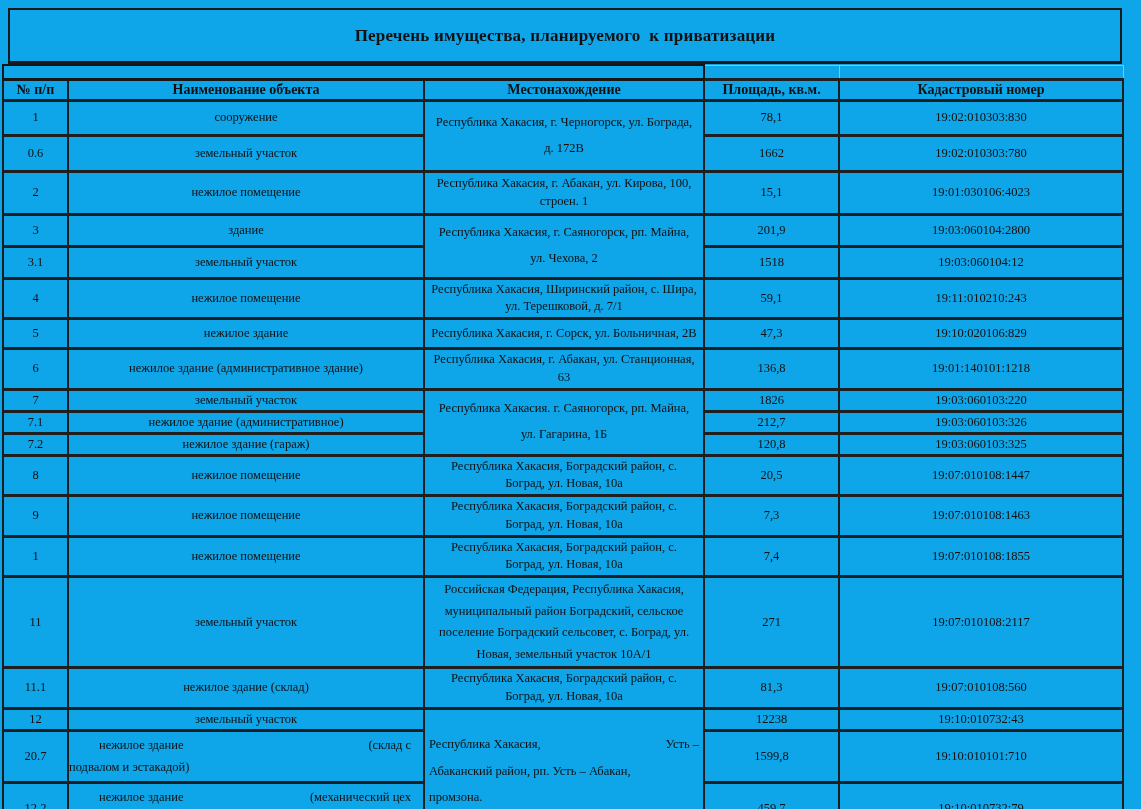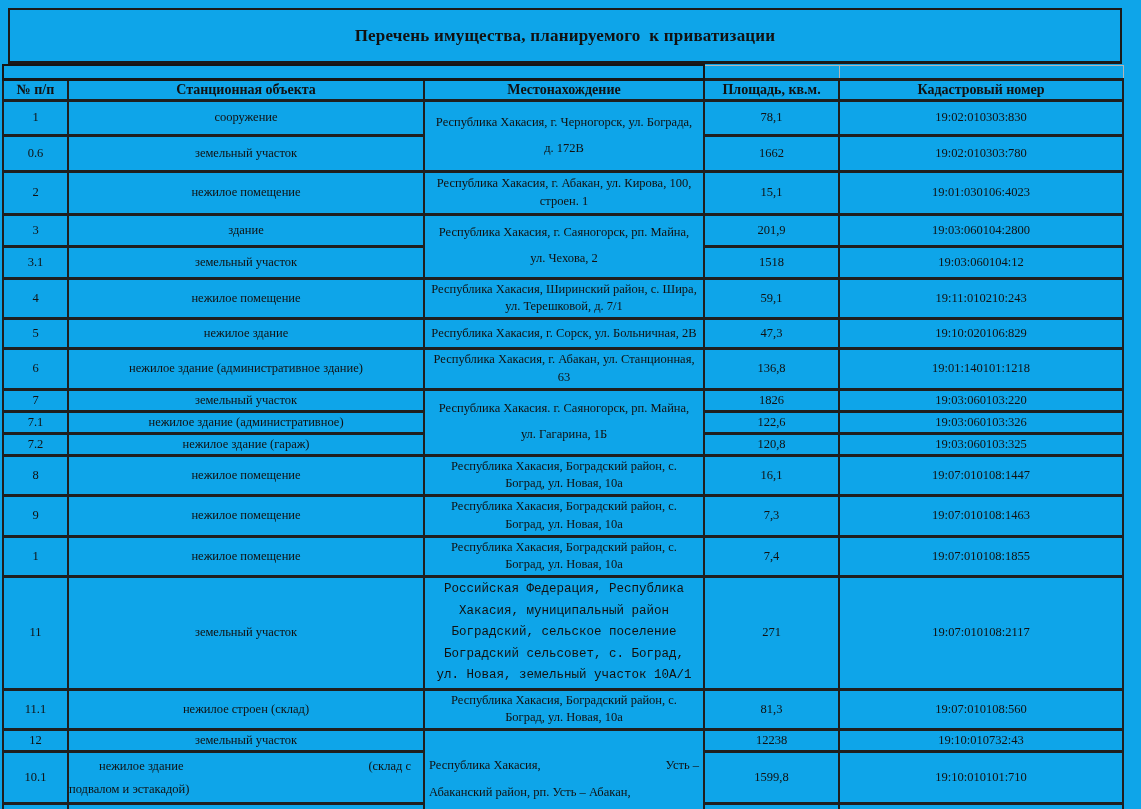--- a/index.html
+++ b/index.html
@@ -17,21 +17,21 @@
   table{border-collapse:collapse;table-layout:fixed;margin-left:2px;width:1120px;}
   td{
     border:2px solid #1f1f1f;border-top-width:3px;border-bottom-width:3px;
     vertical-align:middle;text-align:center;font-size:12.5px;padding:0;overflow:hidden;
   }
   .sp-main{border:2px solid #161616;border-bottom-width:3px;}
   .sp-side{border:1px solid #b5b5b5;border-bottom:3px solid #1f1f1f;}
   .hd{font-weight:bold;font-size:14px;padding:1px 12px;}
   .loc{line-height:1.42;padding:1px 6px;}
   .loc-spread{line-height:2.05;margin-left:11px;}
-  .loc-11{line-height:1.72;padding:1px 8px;font-family:Liberation Mono, monospace;}
+  .loc-11{line-height:1.72;padding:1px 8px;}
   .loc12{line-height:2.15;padding:1px 4px;}
   .name{padding:2px 8px;}
   .name-split{line-height:1.8;padding:2px 0;}
   .name-split .jl{padding:0 12px 0 30px;}
   .jl{display:flex;justify-content:space-between;}
   .c2{text-align:left;}
 </style>
 </head>
 <body>
 
@@ -52,21 +52,21 @@
     <tbody>
 
     <tr style="height:14px">
       <td colspan="3" class="sp-main"></td>
       <td class="sp-side"></td>
       <td class="sp-side"></td>
     </tr>
 
     <tr style="height:17px">
       <td class="hd">№ п/п</td>
-      <td class="hd">Станционная объекта</td>
+      <td class="hd">Наименование объекта</td>
       <td class="hd">Местонахождение</td>
       <td class="hd">Площадь, кв.м.</td>
       <td class="hd">Кадастровый номер</td>
     </tr>
 
     <tr style="height:35px">
       <td>1</td>
       <td class="name">сооружение</td>
       <td rowspan="2" class="loc loc-spread">Республика Хакасия, г. Черногорск, ул. Бограда, д. 172В</td>
       <td>78,1</td>
@@ -128,35 +128,35 @@
     <tr style="height:15px">
       <td>7</td>
       <td class="name">земельный участок</td>
       <td rowspan="3" class="loc loc-spread">Республика Хакасия. г. Саяногорск, рп. Майна, ул. Гагарина, 1Б</td>
       <td>1826</td>
       <td>19:03:060103:220</td>
     </tr>
     <tr style="height:14px">
       <td>7.1</td>
       <td class="name">нежилое здание (административное)</td>
-      <td>122,6</td>
+      <td>212,7</td>
       <td>19:03:060103:326</td>
     </tr>
     <tr style="height:14px">
       <td>7.2</td>
       <td class="name">нежилое здание (гараж)</td>
       <td>120,8</td>
       <td>19:03:060103:325</td>
     </tr>
 
     <tr style="height:32px">
       <td>8</td>
       <td class="name">нежилое помещение</td>
       <td class="loc">Республика Хакасия, Боградский район, с. Боград, ул. Новая, 10а</td>
-      <td>16,1</td>
+      <td>20,5</td>
       <td>19:07:010108:1447</td>
     </tr>
 
     <tr style="height:30px">
       <td>9</td>
       <td class="name">нежилое помещение</td>
       <td class="loc">Республика Хакасия, Боградский район, с. Боград, ул. Новая, 10а</td>
       <td>7,3</td>
       <td>19:07:010108:1463</td>
     </tr>
@@ -172,42 +172,42 @@
     <tr style="height:84px">
       <td>11</td>
       <td class="name">земельный участок</td>
       <td class="loc loc-11">Российская Федерация, Республика Хакасия, муниципальный район Боградский, сельское поселение Боградский сельсовет, с. Боград, ул. Новая, земельный участок 10А/1</td>
       <td>271</td>
       <td>19:07:010108:2117</td>
     </tr>
 
     <tr style="height:30px">
       <td>11.1</td>
-      <td class="name">нежилое строен (склад)</td>
+      <td class="name">нежилое здание (склад)</td>
       <td class="loc">Республика Хакасия, Боградский район, с. Боград, ул. Новая, 10а</td>
       <td>81,3</td>
       <td>19:07:010108:560</td>
     </tr>
 
     <tr style="height:14px">
       <td>12</td>
       <td class="name">земельный участок</td>
       <td rowspan="3" class="loc loc12">
         <div class="jl">
           <span>Республика Хакасия,</span>
           <span>Усть –</span>
         </div>
         <div class="c2">Абаканский район, рп. Усть – Абакан,</div>
         <div class="c2">промзона.</div>
       </td>
       <td>12238</td>
       <td>19:10:010732:43</td>
     </tr>
     <tr style="height:38px">
-      <td>10.1</td>
+      <td>20.7</td>
       <td class="name-split">
         <div class="jl">
           <span>нежилое здание</span>
           <span>(склад с</span>
         </div>
         <div class="c2">подвалом и эстакадой)</div>
       </td>
       <td>1599,8</td>
       <td>19:10:010101:710</td>
     </tr>

